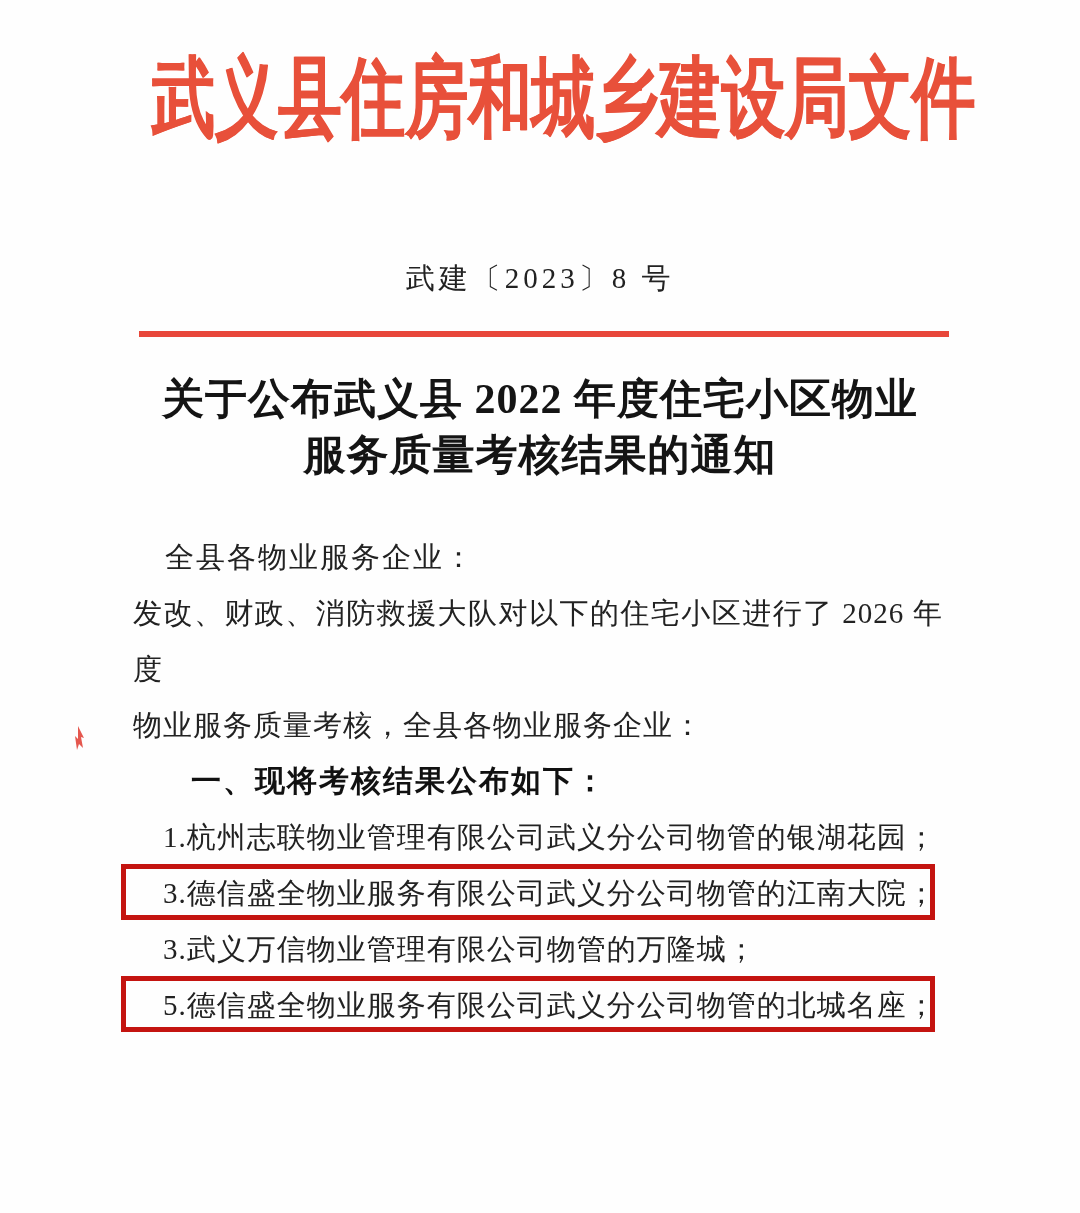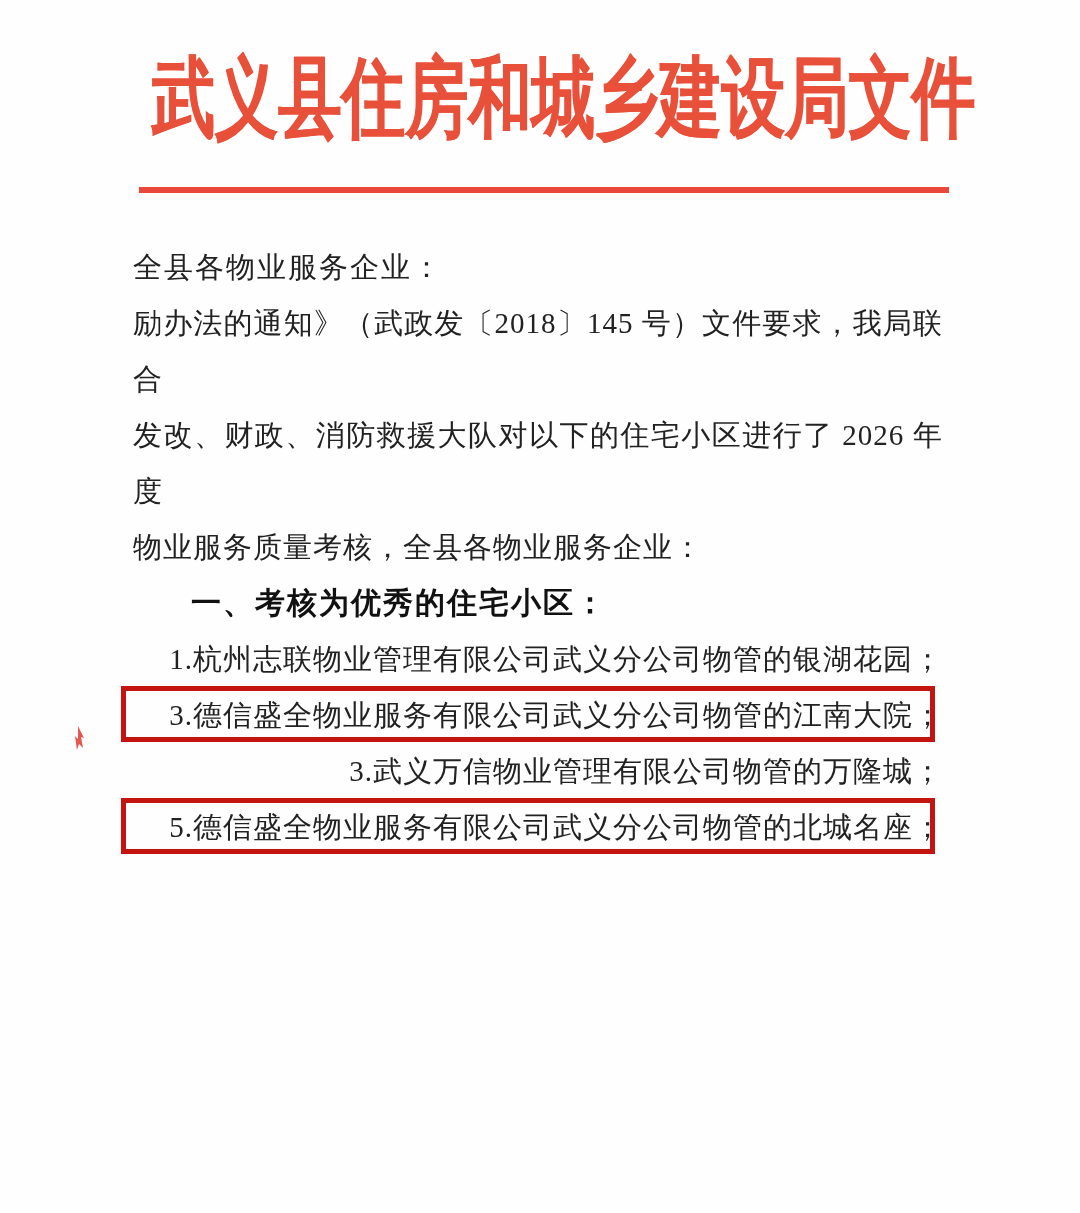--- a/index.html
+++ b/index.html
@@ -49,38 +49,37 @@
     color:#141414;
     letter-spacing:1px;
   }
   .body {
     margin:46px 0 0 133px;
     width:810px;
     font-size:29px;
     color:#222;
   }
   .line { line-height:56px; }
-  .salutation { letter-spacing:2px; }
+  .salutation { letter-spacing:2px;margin-left:32px; }
   .para { letter-spacing:1px; }
   .indent { text-indent:58px; }
   .just { text-align:justify; text-align-last:justify; }
   .heading {
     font-family:"Liberation Sans","DejaVu Sans",sans-serif;
     font-weight:700;
     font-size:30px;
     padding-left:58px;
     letter-spacing:2px;
     color:#111;
   }
   .item {
     position:relative;
     padding-left:30px;
     letter-spacing:1px;
     white-space:nowrap;
-    text-align:right;
   }
   .boxed::after {
     content:"";
     position:absolute;
     left:-12px; right:8px; top:-1px; bottom:1px;
     border:5px solid #c41410;
     pointer-events:none;
   }
   .pen-mark {
     position:absolute;
@@ -88,33 +87,37 @@
     width:22px; height:34px;
   }
 </style>
 </head>
 <body>
 
 <div class="page">
 
   <div class="letterhead">武义县住房和城乡建设局文件</div>
 
+  <div class="doc-number">武建〔2023〕8 号</div>
 
   <div class="red-line"></div>
 
+  <div class="title">
+    <div>关于公布武义县 2022 年度住宅小区物业</div>
+    <div>服务质量考核结果的通知</div>
+  </div>
 
   <div class="body">
 
     <div class="line salutation">全县各物业服务企业：</div>
 
-    <div class="line para just">励办法的通知》（武政发〔2018〕145 号）文件要求，我局联合</div>
     <div class="line para just">发改、财政、消防救援大队对以下的住宅小区进行了 2026 年度</div>
     <div class="line para">物业服务质量考核，全县各物业服务企业：</div>
 
-    <div class="line heading">一、考核为优秀的住宅小区：</div>
+    <div class="line heading">一、现将考核结果公布如下：</div>
 
     <div class="line item">1.杭州志联物业管理有限公司武义分公司物管的银湖花园；</div>
     <div class="line item boxed">3.德信盛全物业服务有限公司武义分公司物管的江南大院；</div>
     <div class="line item">3.武义万信物业管理有限公司物管的万隆城；</div>
     <div class="line item boxed">5.德信盛全物业服务有限公司武义分公司物管的北城名座；</div>
 
   </div>
 
   <svg class="pen-mark" viewBox="0 0 22 34">
     <path d="M6 4 L12 16 L9 15 L11 26 L7 22 L5 28 L3 14 L6 17 Z" fill="#e0392f" opacity="0.85"></path>

